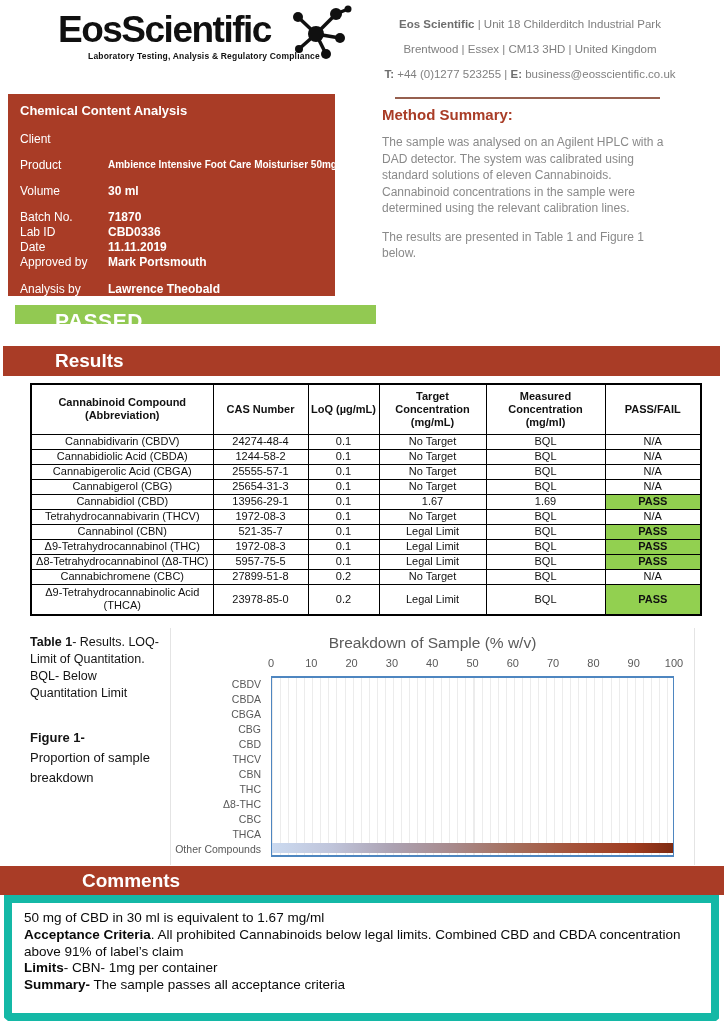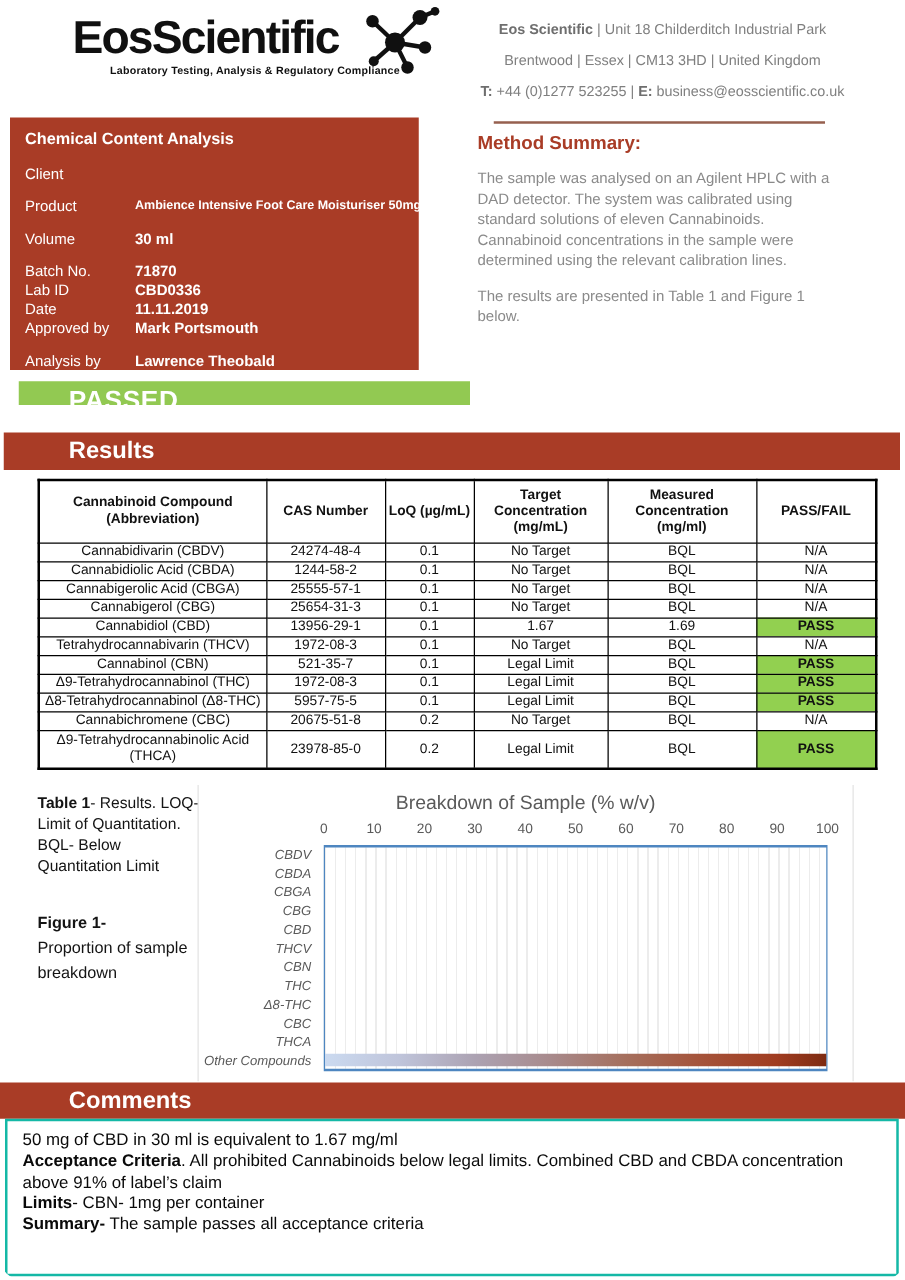--- a/index.html
+++ b/index.html
@@ -39,58 +39,58 @@
   .method{position:absolute;left:382px;top:106px;width:288px;}
   .method-title{color:var(--accent-red);font-size:15px;font-weight:bold;margin-bottom:11px;}
   .method p{font-size:12px;color:#8A8A8A;line-height:16.5px;margin-bottom:12px;}
 
   
   .passed-banner{position:absolute;left:0;top:305px;width:361px;height:19px;background:var(--banner-green);margin-left:15px;}
   .passed-banner span{display:block;margin-left:40px;line-height:31px;font-size:21px;font-weight:bold;color:#fff;letter-spacing:.5px;}
   .results-banner{position:absolute;left:3px;top:346px;width:717px;height:30px;background:var(--accent-red);}
   .results-banner span{display:block;margin-left:52px;line-height:30px;font-size:19px;font-weight:bold;color:#fff;}
   .comments-banner{position:absolute;left:0;top:866px;width:724px;height:29px;background:var(--accent-red);}
-  .comments-banner span{display:block;margin-left:55px;line-height:29px;font-size:19px;font-weight:bold;color:#fff;}
+  .comments-banner span{display:block;margin-left:82px;line-height:29px;font-size:19px;font-weight:bold;color:#fff;}
 
   
   table.results{position:absolute;left:30px;top:383px;width:670px;border-collapse:collapse;
                 font-size:11px;color:#111;table-layout:fixed;}
   table.results th,table.results td{border:1px solid #000;text-align:center;vertical-align:middle;padding:0 2px;}
   table.results{border:2px solid #000;}
   table.results th{height:50px;font-weight:bold;white-space:pre-line;line-height:13px;}
   table.results td{height:15px;line-height:13px;}
   tr.tall td{height:31px;}
   .col-compound{width:182px;} .col-cas{width:95px;} .col-loq{width:71px;}
   .col-target{width:107px;} .col-measured{width:119px;} .col-status{width:96px;}
   td.cell-status.pass{background:var(--pass-green);font-weight:bold;}
 
   
   .notes{position:absolute;left:30px;top:634px;width:130px;font-size:12.5px;line-height:17px;color:#141414;}
   .fig-note{margin-top:26px;font-size:13px;line-height:20px;}
   .fig-note .fig-bold{font-weight:bold;}
 
   
-  .chart{position:absolute;left:158px;top:628px;width:525px;height:237px;
+  .chart{position:absolute;left:170px;top:628px;width:525px;height:237px;
          border-left:1px solid #E4E4E4;border-right:1px solid #E4E4E4;}
   .chart-title{text-align:center;margin-top:6px;font-size:15.5px;color:#5A5A5A;}
   .plot-wrap{position:absolute;left:100px;top:48px;width:403px;height:181px;}
   .tick{position:absolute;top:-19px;transform:translateX(-50%);font-size:11px;color:#595959;}
   .plot{position:absolute;inset:0;border:1px solid var(--plot-border);border-top-width:2px;border-bottom-width:2px;
         background-image:repeating-linear-gradient(90deg,#ECECEC 0,#ECECEC 1px,transparent 1px,transparent 8.06px);
         display:flex;flex-direction:column;}
   .prow{flex:1;display:flex;align-items:center;}
   .hbar{height:10px;width:0;
         background:linear-gradient(90deg,#CBDAF0 0%,#BFC4DA 15%,#ACA2B2 30%,#A88A8C 45%,#A56F5D 60%,#A5533A 75%,#A03C20 90%,#7E2B12 100%);}
   .cat-labels{position:absolute;left:0;top:48px;width:96px;height:181px;display:flex;flex-direction:column;}
   .cat-labels span{flex:1;display:flex;align-items:center;justify-content:flex-end;
-                   padding-right:6px;font-size:10.5px;color:#595959;white-space:nowrap;font-style:italic;}
+                   padding-right:6px;font-size:10.5px;color:#595959;white-space:nowrap;}
 
   
   .comments-box{position:absolute;left:4px;top:895px;width:715px;height:126px;
-                border:2px solid #14b8a6;padding:7px 12px;font-size:13.5px;line-height:16.8px;color:#0a0a0a;}
+                border:8px solid #14b8a6;padding:7px 12px;font-size:13.5px;line-height:16.8px;color:#0a0a0a;}
   .comments-box b{font-weight:bold;}
 </style>
 </head>
 <body>
 
 <div class="page">
 
   <div class="brand">
     <div class="brand-name">EosScientific</div>
     <div class="brand-tagline">Laboratory Testing, Analysis &amp; Regulatory Compliance</div>
@@ -264,21 +264,21 @@
       <tr>
           <td>Δ8-Tetrahydrocannabinol (Δ8-THC)</td>
           <td>5957-75-5</td>
           <td>0.1</td>
           <td>Legal Limit</td>
           <td>BQL</td>
           <td class="cell-status pass">PASS</td>
         </tr>
       <tr>
           <td>Cannabichromene (CBC)</td>
-          <td>20675-51-8</td>
+          <td>27899-51-8</td>
           <td>0.2</td>
           <td>No Target</td>
           <td>BQL</td>
           <td class="cell-status">N/A</td>
         </tr>
       <tr class="tall">
           <td>Δ9-Tetrahydrocannabinolic Acid (THCA)</td>
           <td>23978-85-0</td>
           <td>0.2</td>
           <td>Legal Limit</td>

